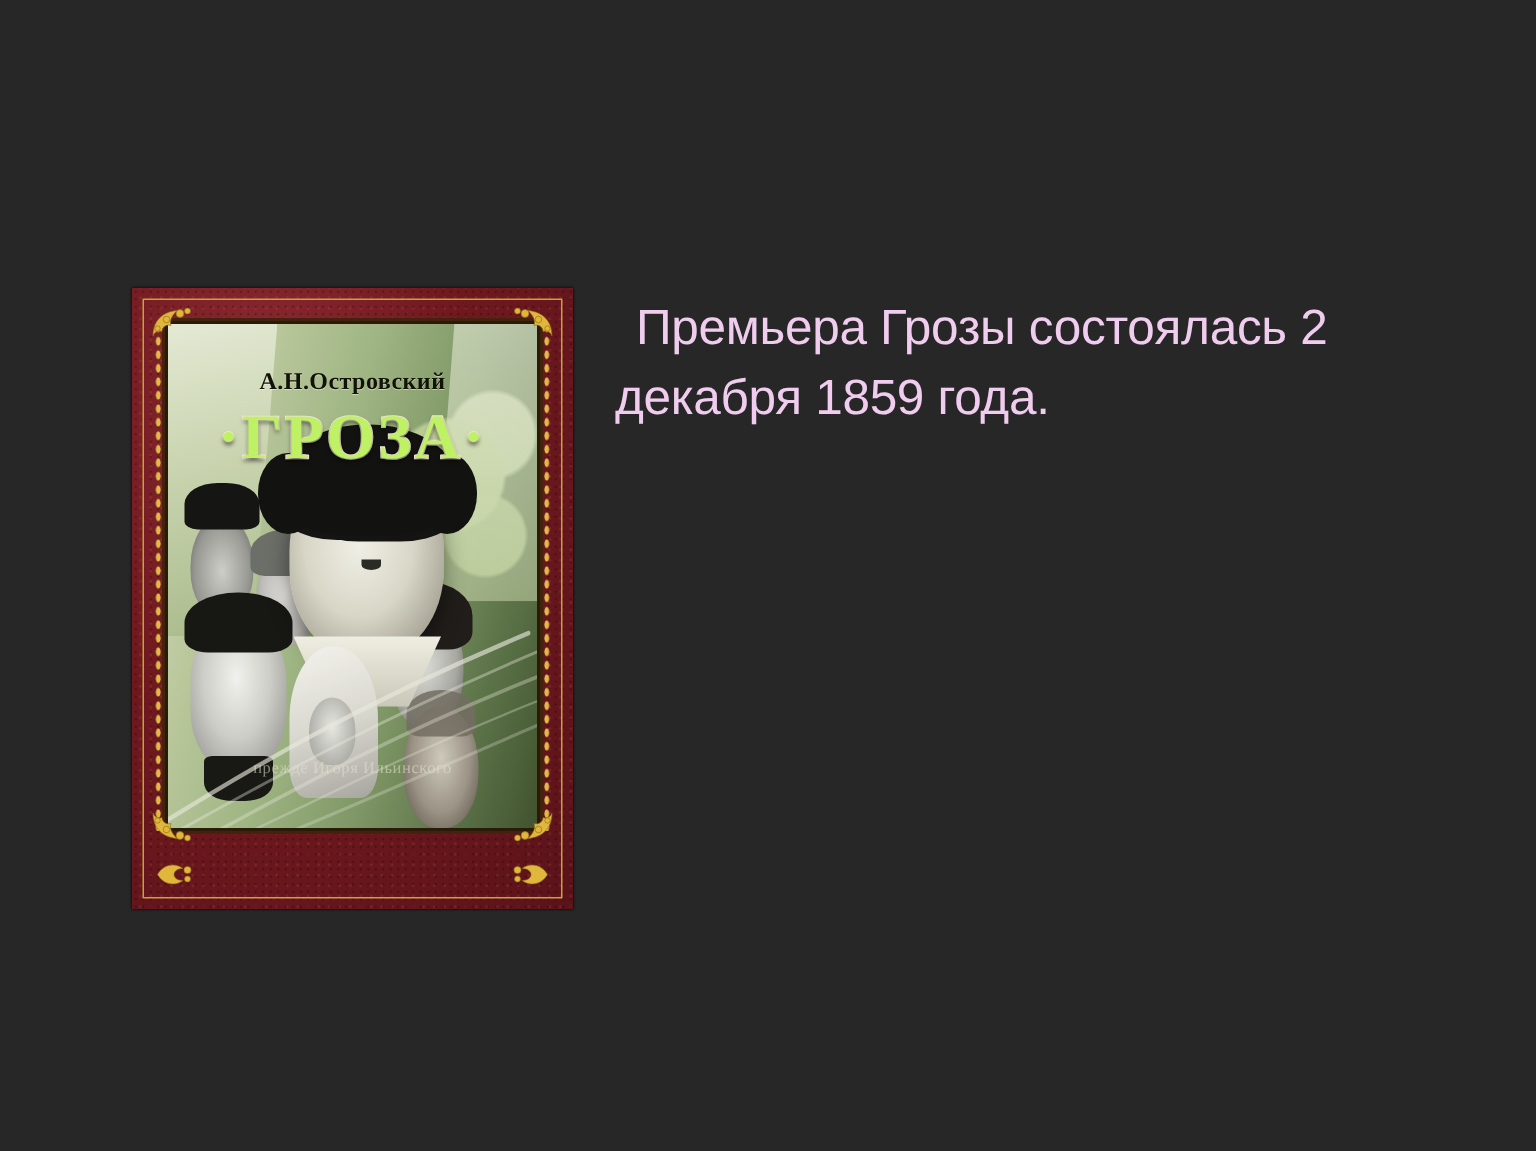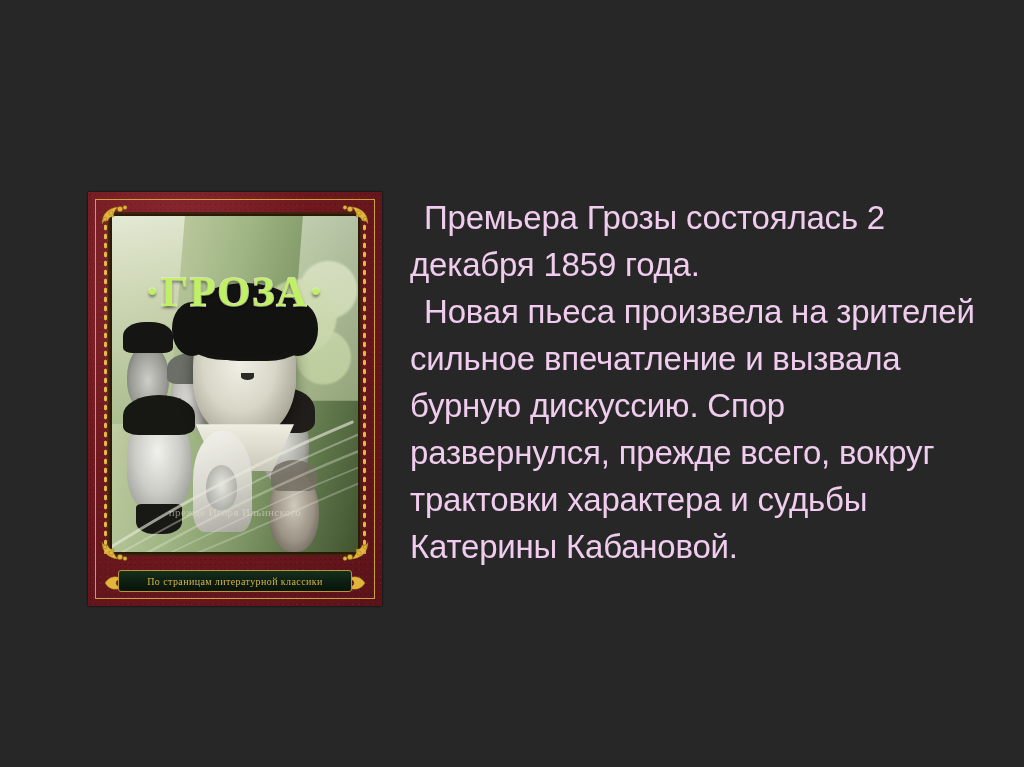--- a/index.html
+++ b/index.html
@@ -345,20 +345,21 @@
           <g fill="none" stroke="#e9e9dd" stroke-linecap="round" opacity="0.75">
             <path d="M10,112 C70,86 150,52 280,14" stroke-width="2.4"></path>
             <path d="M22,116 C84,92 164,60 292,22" stroke-width="1.6" opacity="0.6"></path>
             <path d="M46,118 C104,96 180,66 296,34" stroke-width="2.0" opacity="0.55"></path>
             <path d="M70,118 C126,100 196,74 298,46" stroke-width="1.3" opacity="0.5"></path>
             <path d="M96,119 C150,104 212,84 299,58" stroke-width="1.7" opacity="0.45"></path>
           </g>
         </svg>
       </div>
 
+      <div class="cover-author">А.Н.Островский</div>
       <div class="cover-title">·ГРОЗА·</div>
       <div class="cover-credit">прежде Игоря Ильинского</div>
     </div>
 
     <svg class="orn tl" viewBox="0 0 30 22">
       <g fill="#e0b63c" stroke="#8c6a16" stroke-width="0.4">
         <path d="M2,20 C2,10 8,4 18,3 C14,7 13,10 14,13 C11,12 8,14 8,17 C6,16 3,17 2,20 Z"></path>
         <circle cx="20" cy="5" r="2.6"></circle>
           <circle cx="25" cy="3.4" r="2.0"></circle>
         <circle cx="11" cy="9" r="2.2"></circle>
@@ -400,23 +401,19 @@
       </g>
     </svg>
     <svg class="orn banner-r" viewBox="0 0 26 22">
       <g fill="#e0b63c" stroke="#8c6a16" stroke-width="0.4">
         <path d="M1,11 C5,4 13,3 18,7 C14,7 12,9 12,11 C12,13 14,15 18,15 C13,19 5,18 1,11 Z"></path>
         <circle cx="21" cy="8" r="2.4"></circle>
           <circle cx="21" cy="14" r="2.0"></circle>
       </g>
     </svg>
 
-    <div class="cover-banner">
-      <span>По страницам литературной классики</span>
-    </div>
   </figure>
 
   <div id="body-text">
     <p>Премьера Грозы состоялась 2 декабря 1859 года.</p>
-    <p>Новая пьеса произвела на зрителей сильное впечатление и вызвала бурную дискуссию. Спор развернулся, прежде всего, вокруг трактовки характера и судьбы Катерины Кабановой.</p>
   </div>
 
 </div>
 
 </body></html>

